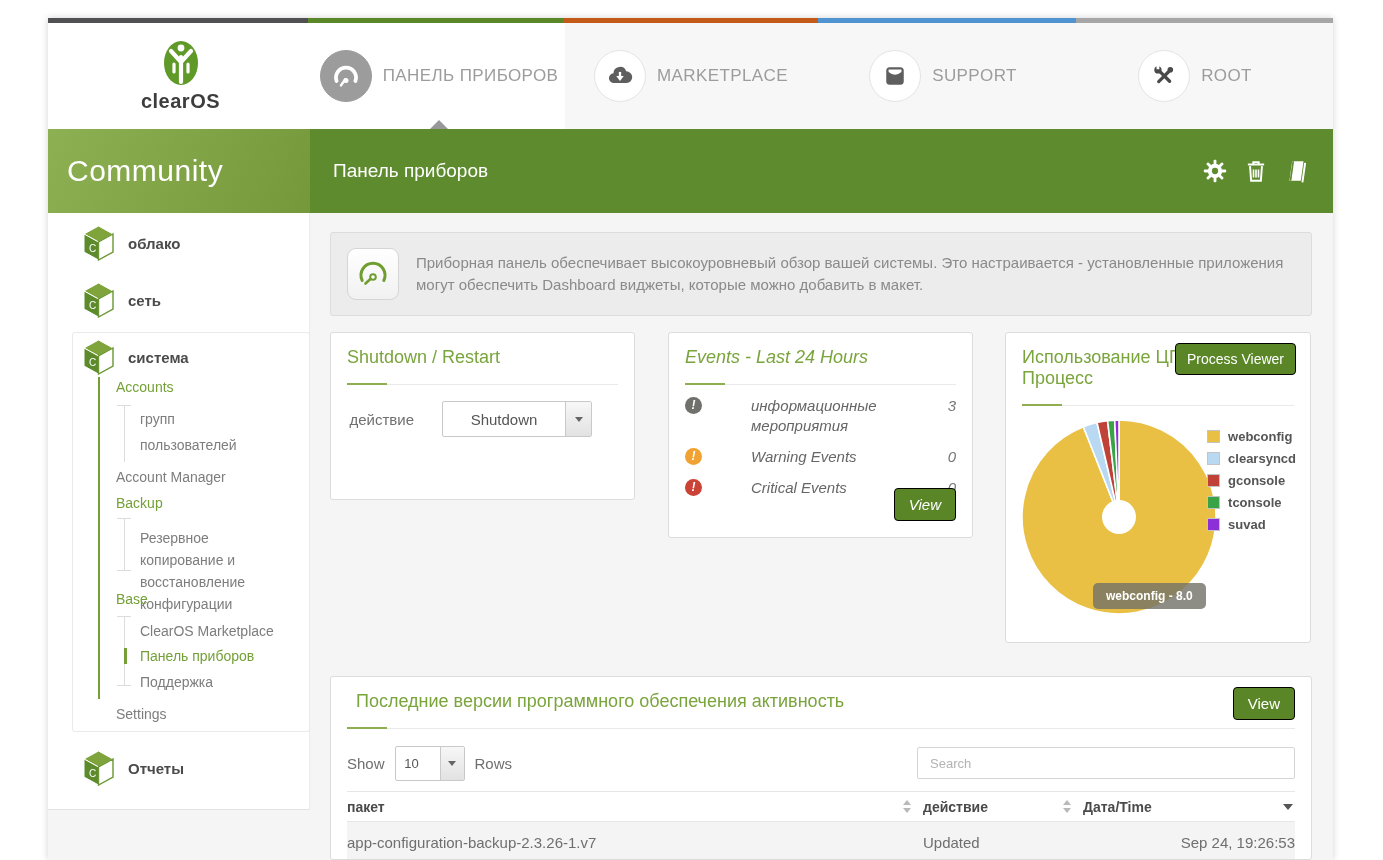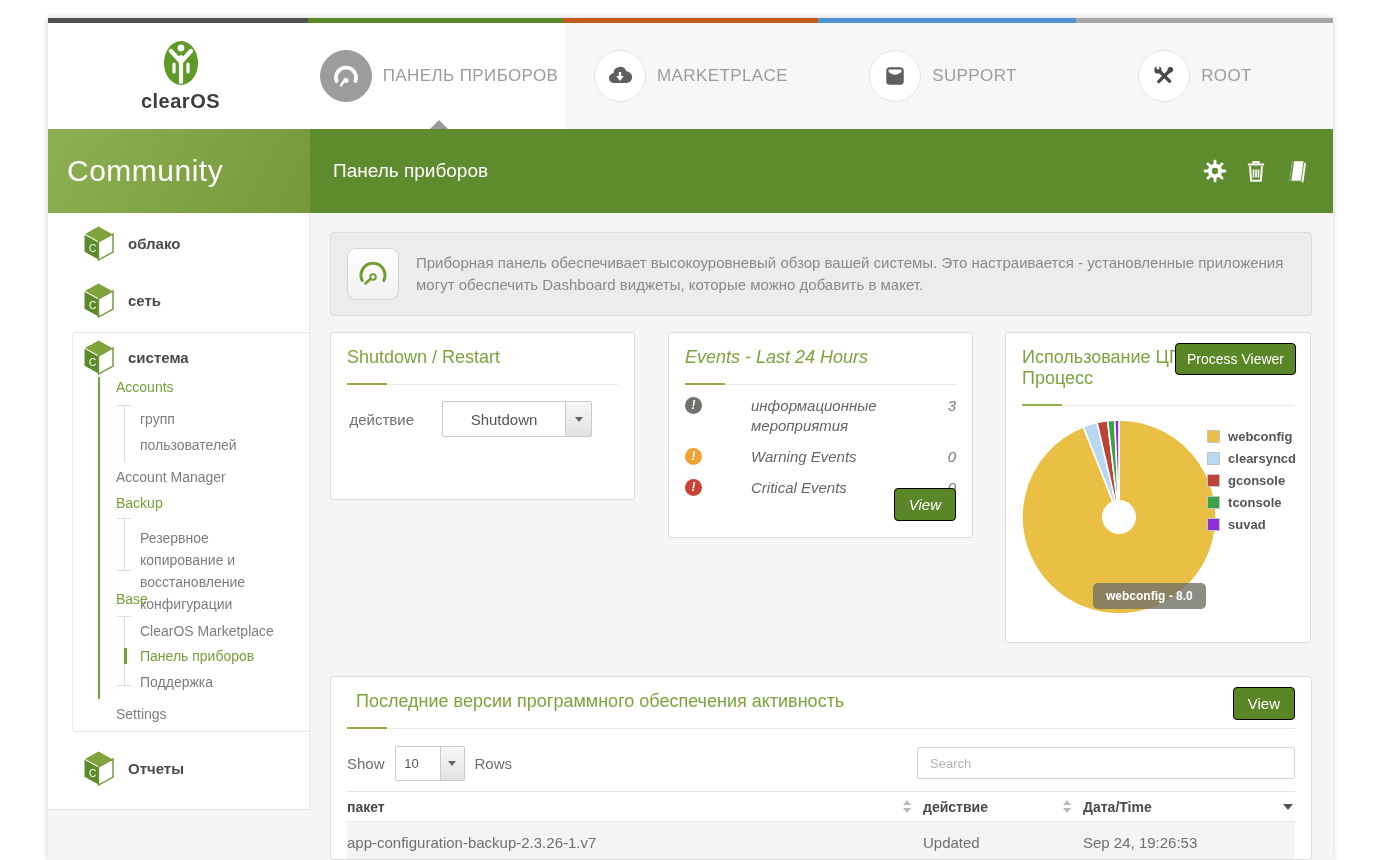--- a/index.html
+++ b/index.html
@@ -100,21 +100,21 @@
   .tbl-btn { position:absolute; top:10px; right:16px; }
   .controls { display:flex; align-items:center; margin:16px 16px 0; height:36px; position:relative; font-size:15px; color:#6e6e6e; }
   .small-select { width:70px; height:35px; margin:0 10px;gap:12px; }
   .search-input { position:absolute; right:0; top:2px; width:378px; height:32px; border:1px solid #d5d5d5; border-radius:2px;
     padding:0 12px; font-size:13px; color:#555; font-family:"Liberation Sans",sans-serif; outline:none; }
   .search-input::placeholder { color:#b3b3b3; }
   .thead { display:flex; align-items:center; margin:10px 16px 0; height:31px; border-top:1px solid #e6e6e6; border-bottom:1px solid #e6e6e6;
     font-size:14px; font-weight:bold; color:#4a4a4a; }
   .tcol1 { flex:1; display:flex; align-items:center; }
   .tcol2 { width:160px; display:flex; align-items:center; }
-  .tcol3 { width:212px; display:flex; align-items:center; }
+  .tcol3 { width:212px; display:flex; align-items:center;justify-content:flex-end; }
   .sort { display:flex; flex-direction:column; gap:3px; margin-left:auto; margin-right:12px; cursor:pointer; }
   .tri-up { width:0; height:0; border-left:4px solid transparent; border-right:4px solid transparent; border-bottom:5px solid #b9b9b9; }
   .tri-dn { width:0; height:0; border-left:4px solid transparent; border-right:4px solid transparent; border-top:5px solid #b9b9b9; }
   .tri-desc { width:0; height:0; border-left:5px solid transparent; border-right:5px solid transparent; border-top:6px solid #555;
     margin-left:auto; margin-right:2px; cursor:pointer; }
   .trow { display:flex; align-items:center; margin:0 16px; height:40px; background:#f4f4f4; font-size:15px; color:#6f6f6f; }
   .trow .tcol1,.trow .tcol2,.trow .tcol3 { font-weight:normal; }
 </style>
 </head>
 <body>

